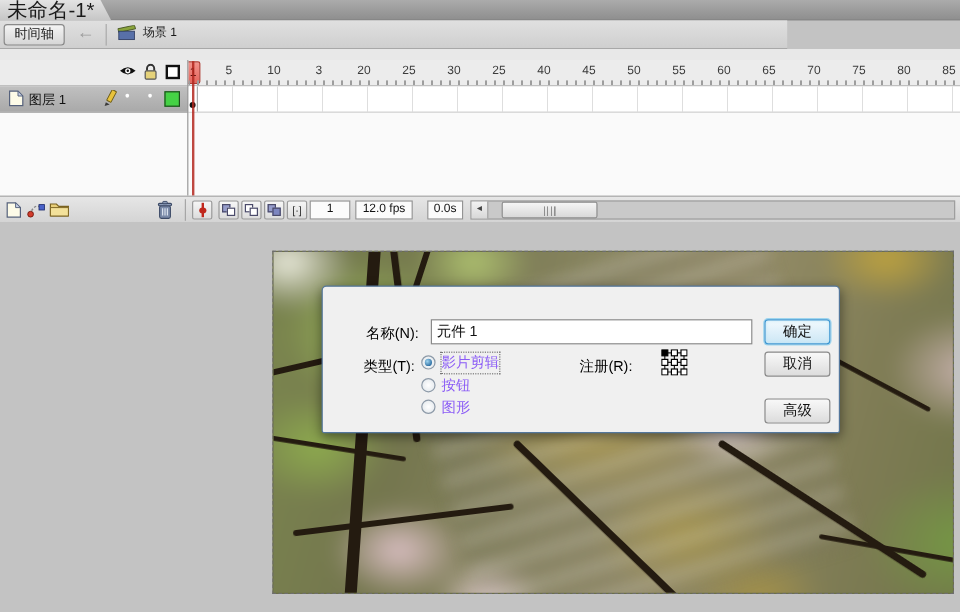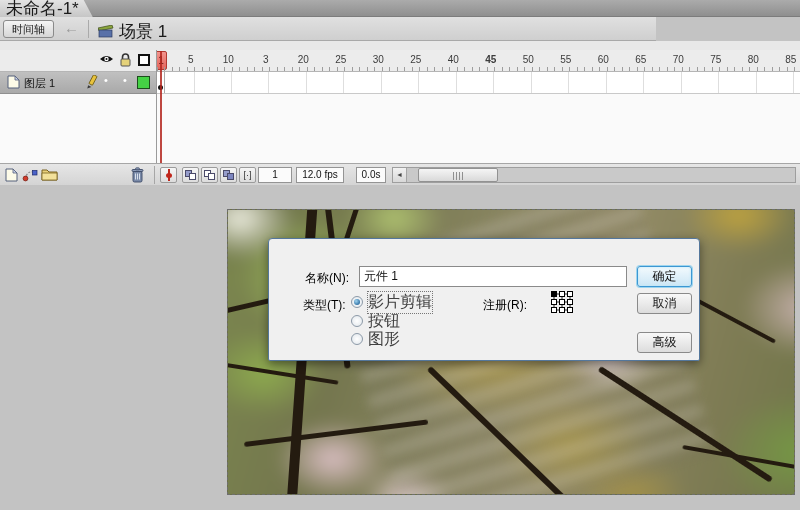--- a/index.html
+++ b/index.html
@@ -8,21 +8,21 @@
 
   
   .tabbar{position:absolute;left:0;top:0;width:800px;height:17px;background:linear-gradient(#ababab,#8f8f8f);border-bottom:1px solid #7c7c7c;}
   .doc-tab{position:absolute;left:0;top:0;height:17px;padding:1px 14px 0 6px;background:linear-gradient(#e3e3e3,#c6c6c6);color:#1a1a1a;font-size:17px;line-height:16px;clip-path:polygon(0 0,calc(100% - 9px) 0,100% 100%,0 100%);}
 
   
   .editbar{position:absolute;left:0;top:17px;width:656px;height:24px;background:linear-gradient(#e0e0e0,#cfcfcf);border-bottom:1px solid #a8a8a8;}
   .tl-toggle{position:absolute;left:3px;top:3px;height:18px;padding:0 8px;font-size:11px;line-height:16px;color:#222;background:linear-gradient(#f4f4f4,#d6d6d6);border:1px solid #8a8a8a;border-radius:3px;}
   .back-arrow{position:absolute;left:64px;top:2px;font-size:15px;font-weight:bold;color:#9b9b9b;}
   .editbar .sep{position:absolute;left:88px;top:3px;width:1px;height:18px;background:#aaa;}
-  .scene-chip{position:absolute;left:98px;top:3px;display:flex;align-items:center;gap:5px;font-size:17px;color:#1a1a1a;}
+  .scene-chip{position:absolute;left:98px;top:3px;display:flex;align-items:center;gap:5px;font-size:10px;color:#1a1a1a;}
 
   
   .timeline{position:absolute;left:0;top:41px;width:800px;height:144px;background:#f2f2f2;border-bottom:1px solid #8f8f8f;}
   .tl-topstrip{position:absolute;left:0;top:0;width:800px;height:9px;background:#e8e8e8;}
   .tl-ruler{position:absolute;left:0;top:9px;width:800px;height:22px;background:#ececec;border-bottom:1px solid #b5b5b5;}
   .tl-ruler .colhead{position:absolute;top:3px;width:15px;height:15px;}
   .eye-head{left:99px;} .lock-head{left:119px;} .sqr-head{left:137px;}
   .outline-sqr{width:12px;height:12px;border:2px solid #111;background:#fff;margin:1px;}
   .ruler-frames{position:absolute;left:157px;top:0;right:0;height:21px;overflow:hidden;}
   .ruler-frames::after{content:"";position:absolute;left:0;right:0;bottom:0;height:4px;
@@ -97,21 +97,21 @@
   .dlg-title{position:absolute;left:0;top:0;right:0;height:22px;background:linear-gradient(#fdfdfe,#e6ecf5 55%,#d8e2ef);border-bottom:1px solid #c6cedb;border-radius:3px 3px 0 0;}
   .dlg-title-text{position:absolute;left:13px;top:4px;font-size:12px;color:#1c1c1c;}
   .dlg-close{position:absolute;right:6px;top:3px;width:29px;height:15px;background:linear-gradient(#f2a399,#dd5a4d 45%,#b93227);border:1px solid #8c261e;border-radius:3px;color:#fff;font-size:11px;font-weight:bold;text-align:center;line-height:13px;box-shadow:inset 0 1px 0 rgba(255,255,255,.45);}
   .dlg-label{position:absolute;font-size:12px;color:#000000;}
   .dlg-input{position:absolute;left:90px;top:27px;width:268px;height:21px;background:#fff;border:1px solid #8a8a8a;font-size:12px;color:#111;padding:0 4px;line-height:19px;}
   .dlg-btn{position:absolute;left:368px;width:55px;height:21px;background:linear-gradient(#f8f8f8,#ececec 45%,#dcdcdc);border:1px solid #8a8a8a;border-radius:3px;font-size:12px;color:#111;text-align:center;line-height:19px;}
   .dlg-btn.default{border:1px solid #3c97d3;box-shadow:0 0 0 1px #9ed5ee, inset 0 0 3px #bce5f5;background:linear-gradient(#f3fafd,#e1f1fa 45%,#cde7f5);}
   .radio-row{position:absolute;left:82px;display:flex;align-items:center;gap:5px;height:14px;}
   .radio{position:relative;width:12px;height:12px;border-radius:50%;border:1px solid #8d9aa8;background:radial-gradient(#ffffff,#dfe5ea);}
   .radio.sel::after{content:"";position:absolute;left:2px;top:2px;width:6px;height:6px;border-radius:50%;background:radial-gradient(circle at 35% 35%,#9fd4f0,#2e6fa3 75%);}
-  .radio-label{font-size:16px;color:#404040;}
+  .radio-label{font-size:12px;color:#8b5cf6;}
   .radio-label.focus{outline:1px dotted #777;}
   .reg-grid{position:absolute;left:282px;top:52px;}
 
   .icon-svg{display:block;}
 </style>
 </head>
 <body>
 
 <div id="app">
 
@@ -155,21 +155,21 @@
       <div class="ruler-frames">
         <div class="cur-frame">1</div>
       <span class="ruler-num" style="left: 33.75px;">5</span>
           <span class="ruler-num" style="left: 71.25px;">10</span>
           <span class="ruler-num" style="left: 108.75px;">3</span>
           <span class="ruler-num" style="left: 146.25px;">20</span>
           <span class="ruler-num" style="left: 183.75px;">25</span>
           <span class="ruler-num" style="left: 221.25px;">30</span>
           <span class="ruler-num" style="left: 258.75px;">25</span>
           <span class="ruler-num" style="left: 296.25px;">40</span>
-          <span class="ruler-num" style="left: 333.75px; font-weight: bold;">45</span>
+          <span class="ruler-num" style="left: 333.75px;">45</span>
           <span class="ruler-num" style="left: 371.25px;">50</span>
           <span class="ruler-num" style="left: 408.75px;">55</span>
           <span class="ruler-num" style="left: 446.25px;">60</span>
           <span class="ruler-num" style="left: 483.75px;">65</span>
           <span class="ruler-num" style="left: 521.25px;">70</span>
           <span class="ruler-num" style="left: 558.75px;">75</span>
           <span class="ruler-num" style="left: 596.25px;">80</span>
           <span class="ruler-num" style="left: 633.75px;">85</span>
         </div>
     </div>

